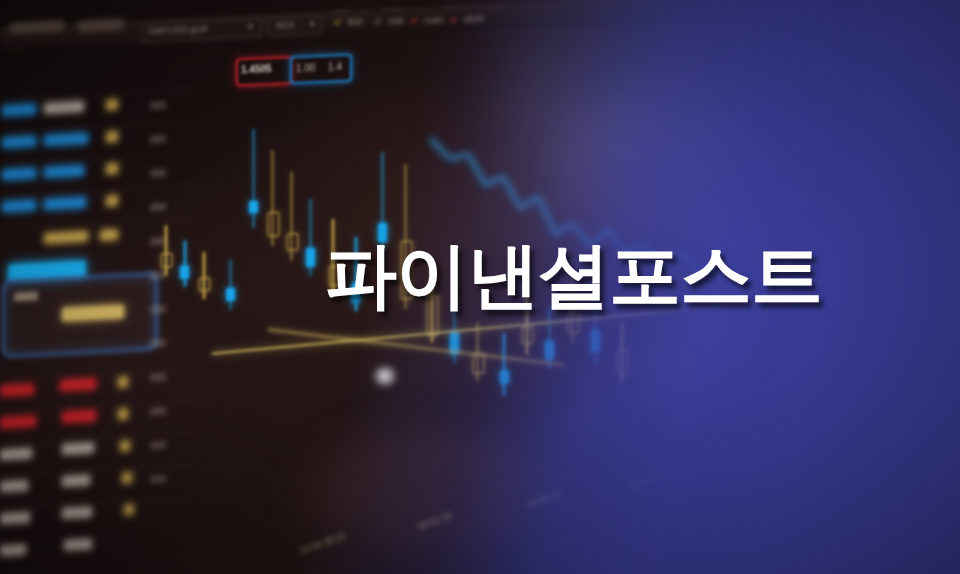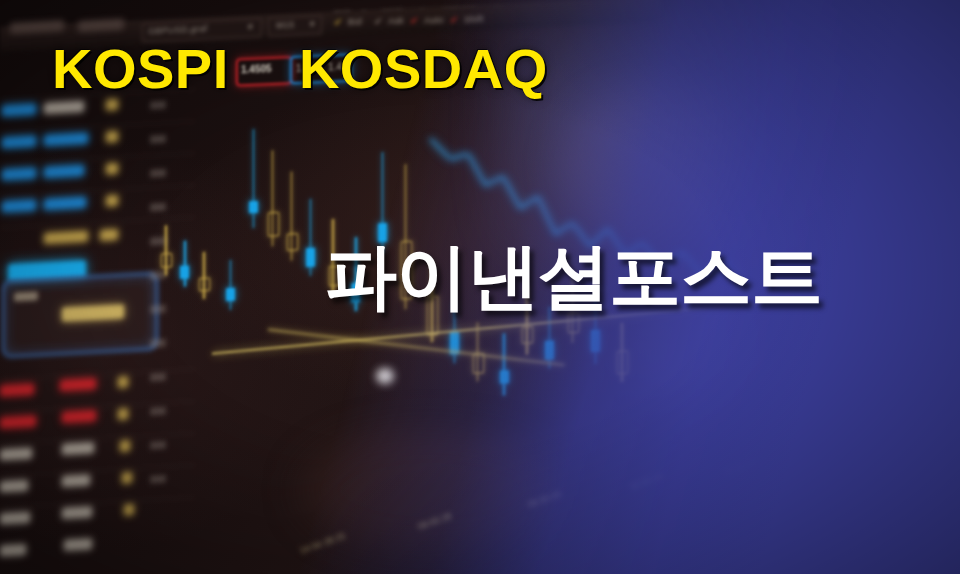--- a/index.html
+++ b/index.html
@@ -201,21 +201,21 @@
     text-shadow:
        2px 2px 0 rgba(0,0,0,.85),
       -1px -1px 0 rgba(0,0,0,.6),
        0 0 10px rgba(0,0,0,.55);
   }
   .ticker-gap{display:inline-block;width:38px;}
 
   .brand-line{
     position:absolute;left:325px;top:237px;
     white-space:nowrap;
-    font-family:Liberation Sans, sans-serif;
+    font-family:Liberation Serif, serif;
     font-weight:bold;
     font-size:72px;
     line-height:78px;
     letter-spacing:-1px;
     color:#ffffff;
     text-shadow:4px 5px 5px rgba(0,0,0,.62);
   }
 
   .kicker-line{
     position:absolute;left:553px;top:330px;
@@ -481,23 +481,18 @@
       <span class="ax-lbl" style="left:424px;top:-2px;">10:30:00</span>
     </div>
 
     <div class="blue-glow"></div>
     <div class="blue-overlay"></div>
     <div class="vignette"></div>
   </div>
 
   <div class="txt-layer">
 
-    <div class="ticker-line">
-      <span>KOSPI</span>
-      <span class="ticker-gap"></span>
-      <span>KOSDAQ</span>
-    </div>
 
     <div class="brand-line">파이낸셜포스트</div>
 
 
   </div>
 </div>
 
 </body></html>

